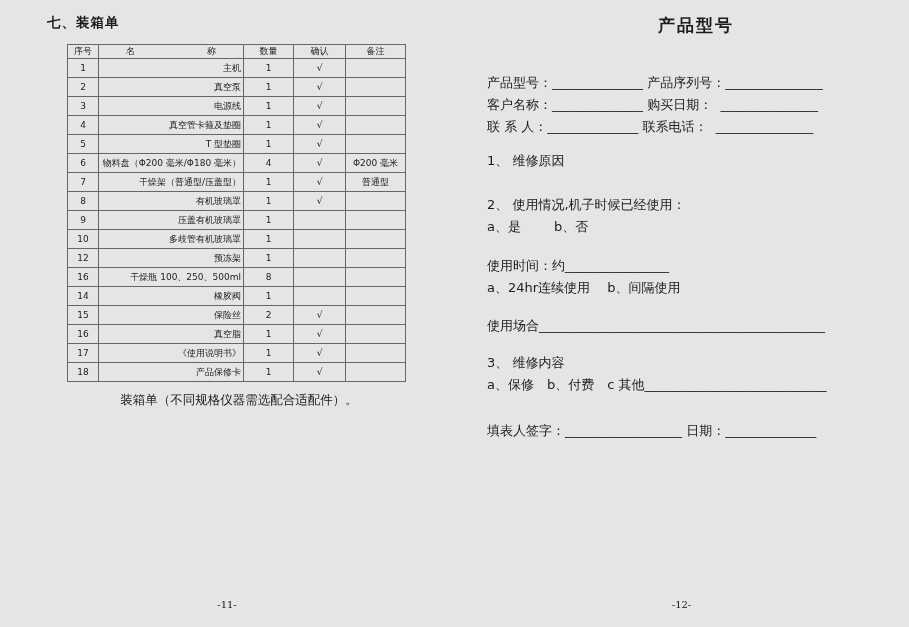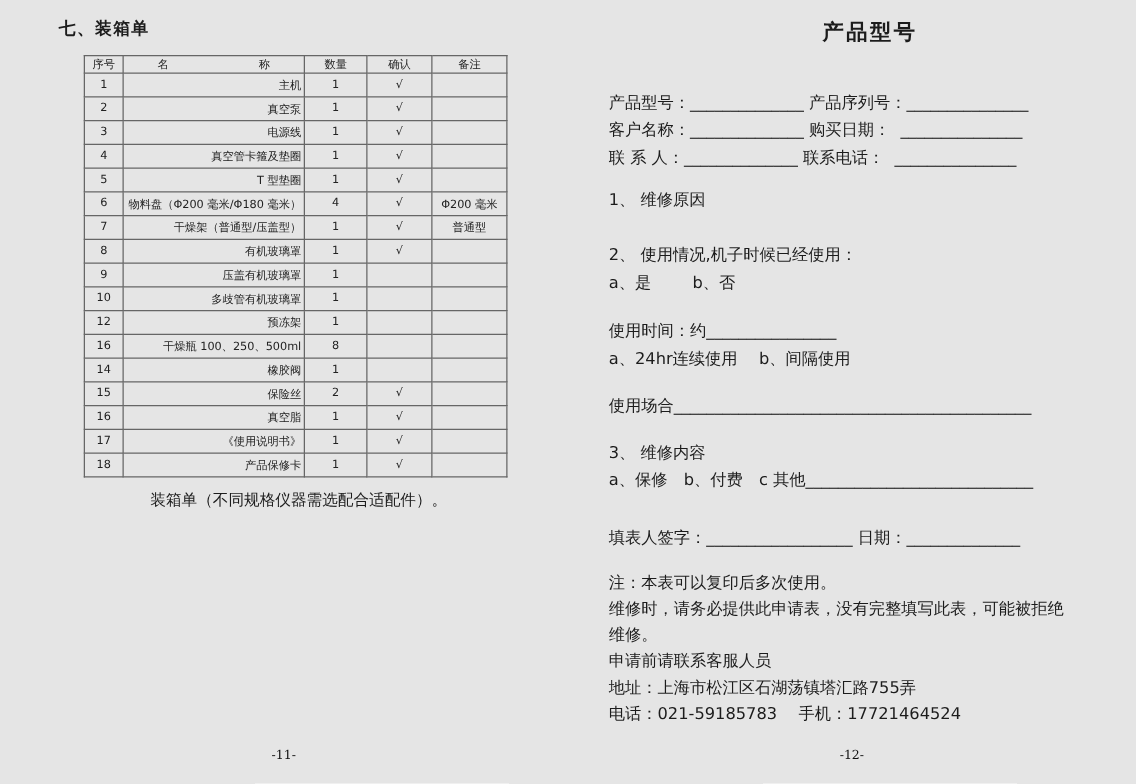--- a/index.html
+++ b/index.html
@@ -252,26 +252,18 @@
 
     <div class="grp grp-q3">
       <div class="rline">3、 维修内容</div>
       <div class="rline">a、保修　b、付费　c 其他____________________________</div>
     </div>
 
     <div class="grp grp-sign">
       <div class="rline">填表人签字：__________________ 日期：______________</div>
     </div>
 
-    <div class="grp grp-notes">
-      <div class="rline">注：本表可以复印后多次使用。</div>
-      <div class="rline">维修时，请务必提供此申请表，没有完整填写此表，可能被拒绝</div>
-      <div class="rline">维修。</div>
-      <div class="rline">申请前请联系客服人员</div>
-      <div class="rline">地址：上海市松江区石湖荡镇塔汇路755弄</div>
-      <div class="rline">电话：021-59185783　 手机：17721464524</div>
-    </div>
   </div>
 
   <div class="page-num pn-left">-11-</div>
   <div class="page-num pn-right">-12-</div>
 
 </div>
 
 </body></html>

